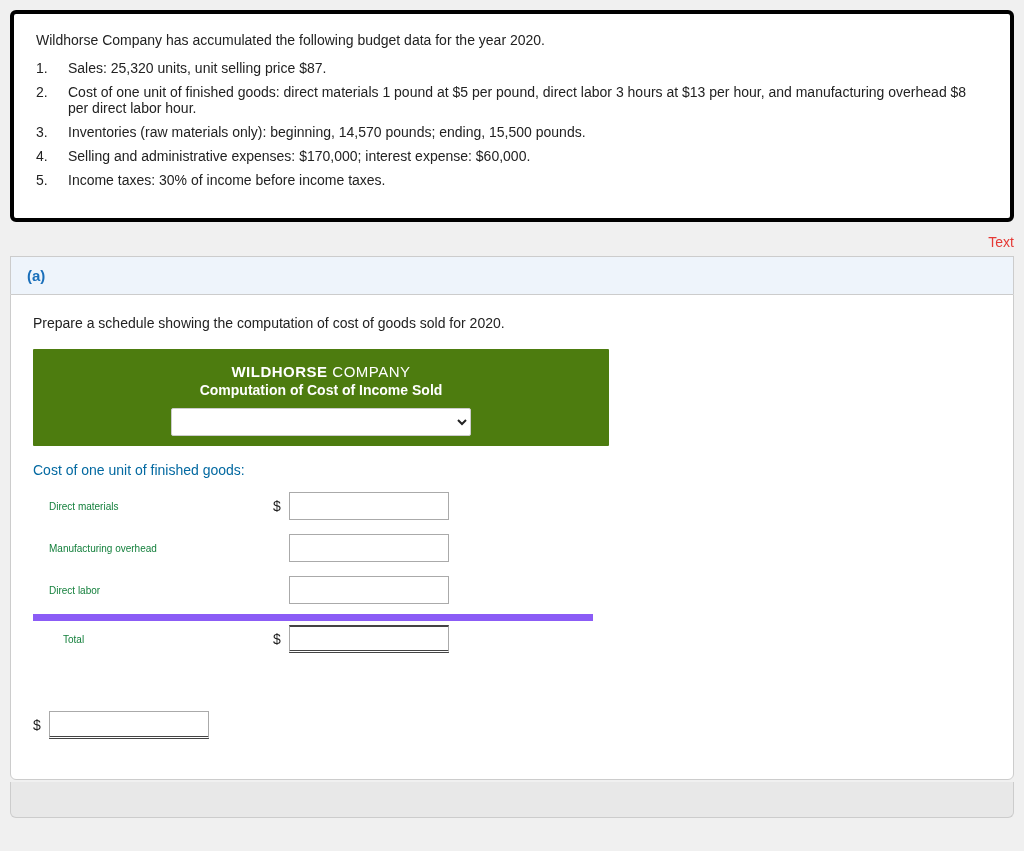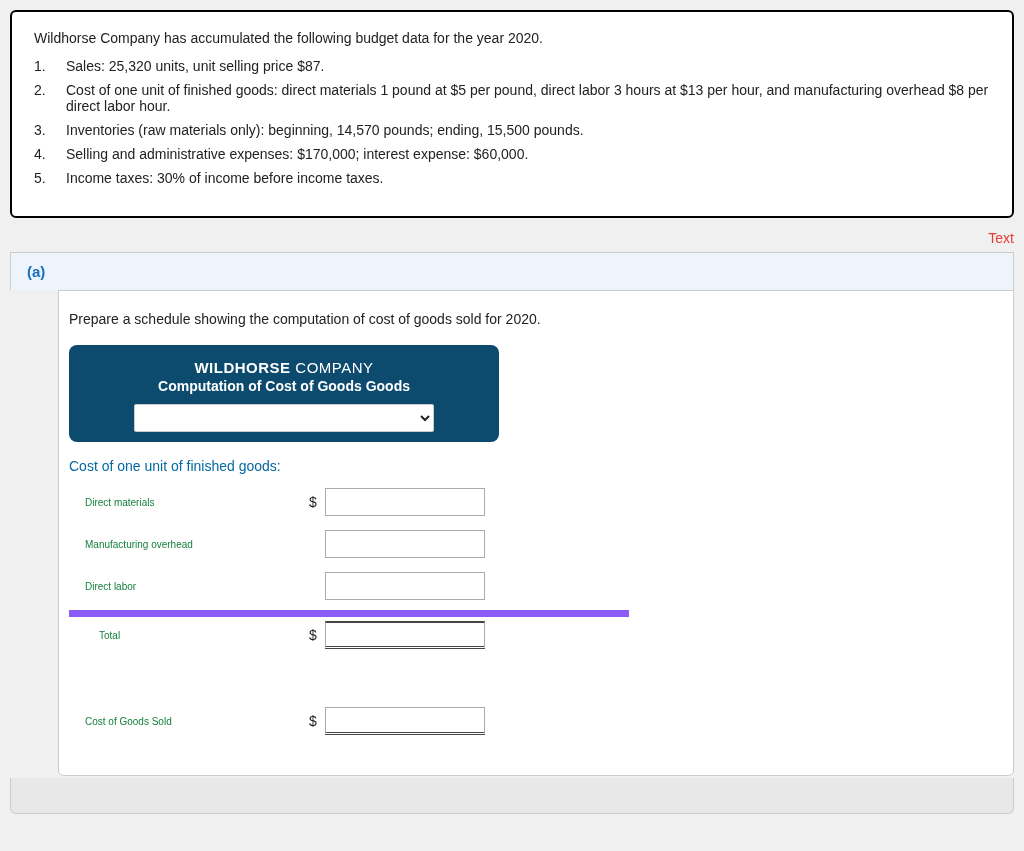--- a/index.html
+++ b/index.html
@@ -12,21 +12,21 @@
     .page-wrapper {
       max-width: 1024px;
       margin: 0 auto;
       background: #f0f0f0;
       padding: 10px;
     }
 
     
     .top-section {
       background: #fff;
-      border: 2px solid #000000;
+      border: 4px solid #000000;
       border-radius: 6px;
       padding: 18px 22px 22px 22px;
       margin-bottom: 6px;
     }
     .top-section p {
       margin-bottom: 12px;
       font-size: 14px;
     }
     .list-item {
       display: flex;
@@ -61,38 +61,37 @@
       color: #1a6fba;
       font-size: 15px;
       font-weight: 600;
     }
 
     
     .main-section {
       background: #fff;
       border: 1px solid #ccc;
       border-radius: 0 0 6px 6px;
-      padding: 20px 22px 30px 10px;
-      margin-left: 48px;
+      padding: 20px 22px 30px 22px;
     }
 
     .instruction-text {
       font-size: 14px;
       margin-bottom: 18px;
       color: #222;
     }
 
     
     .company-header {
-      background: #0c4a6e;
+      background: #4d7c0f;
       color: #fff;
       text-align: center;
       padding: 14px 12px 10px 12px;
-      width: 430px;
-      border-radius: 8px;
+      width: 576px;
+      border-radius: 1px;
     }
     .company-name {
       font-size: 15px;
       font-weight: bold;
       letter-spacing: 0.5px;
       margin-bottom: 2px;
     }
     .company-subtitle {
       font-size: 14px;
       font-weight: bold;
@@ -233,21 +232,21 @@
     <span class="part-a-label">(a)</span>
   </div>
 
   <div class="main-section">
     <p class="instruction-text">Prepare a schedule showing the computation of cost of goods sold for 2020.</p>
 
     <div class="company-header">
       <div class="company-name">
         <span style="font-weight:bold;">WILDHORSE</span><span style="font-weight:normal;"> COMPANY</span>
       </div>
-      <div class="company-subtitle">Computation of Cost of Goods Goods</div>
+      <div class="company-subtitle">Computation of Cost of Income Sold</div>
       <div class="header-dropdown-row">
         <select class="header-select">
           <option value=""></option>
           <option value="For the Year Ended December 31, 2020">For the Year Ended December 31, 2020</option>
           <option value="For the Month Ended December 31, 2020">For the Month Ended December 31, 2020</option>
         </select>
       </div>
     </div>
 
     <div class="form-area">
@@ -274,21 +273,20 @@
       <div class="form-row total-row">
         <div class="form-row-label indented">Total</div>
         <span class="dollar-sign">$</span>
         <input type="text" class="form-input double-underline" style="">
       </div>
 
       <div class="spacer"></div>
       <div class="spacer"></div>
 
       <div class="form-row cogs-row">
-        <div class="form-row-label">Cost of Goods Sold</div>
         <span class="dollar-sign">$</span>
         <input type="text" class="form-input double-underline" style="">
       </div>
     </div>
   </div>
 
   <div class="bottom-bar"></div>
 
 </div>
 

